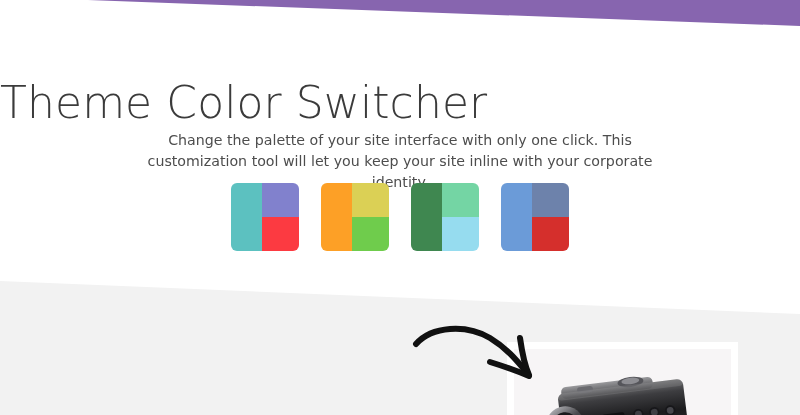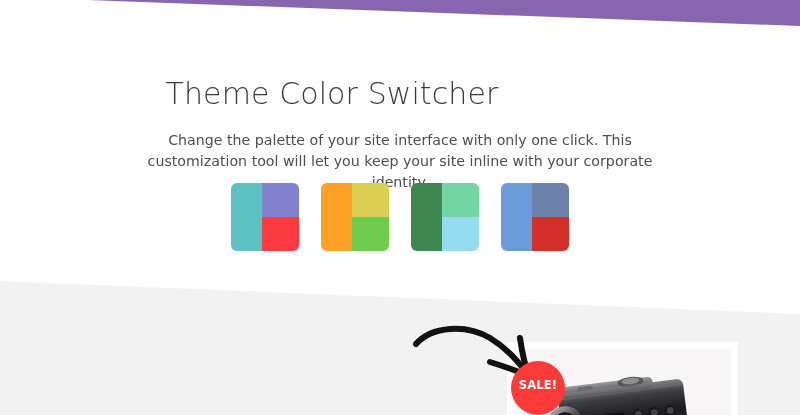--- a/index.html
+++ b/index.html
@@ -41,23 +41,22 @@
     top: 0;
     width: 800px;
     height: 285px;
     background: transparent;
   }
   .hero-title {
     position: absolute;
     left: 0;
     top: 50px;
     width: 664px;
-    text-align: center;
-    font-family: "DejaVu Sans", "Liberation Sans", sans-serif;
-    font-size: 30px;
+    font-family: "DejaVu Sans", "Liberation Sans", sans-serif;
+    font-size: 44px;
     line-height: 48px;
     font-weight: 300;
     letter-spacing: 0.1px;
     color: #3b3b3b;
   }
   .hero-sub {
     position: absolute;
     left: 50%;
     transform: translateX(-50%);
     top: 116px;
@@ -273,17 +272,14 @@
   </div>
 
   <svg class="hand-arrow" viewBox="0 0 160 72">
     <g fill="none" stroke="#111111" stroke-linecap="round" stroke-linejoin="round">
       <path d="M8 26 C 24 8, 58 6, 82 20 C 100 31, 110 44, 120 56" stroke-width="6" stroke="#111111"></path>
       <path d="M112 20 C 114 34, 116 46, 121 57" stroke-width="6" stroke="#111111"></path>
       <path d="M82 44 C 95 48, 109 53, 121 58" stroke-width="6" stroke="#111111"></path>
     </g>
   </svg>
 
-  <div class="sale-badge" style="background: rgb(252, 58, 57);">
-    <span>SALE!</span>
-  </div>
 
 </div>
 
 </body></html>

